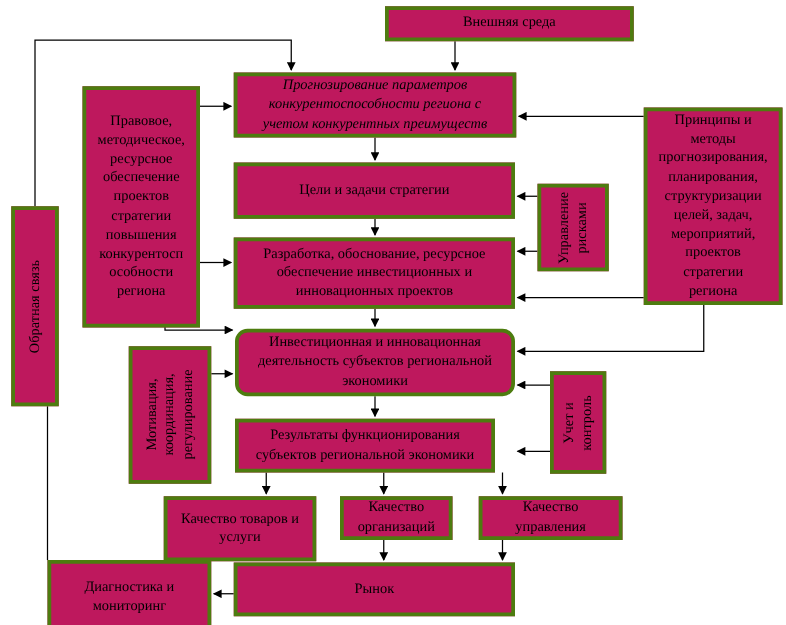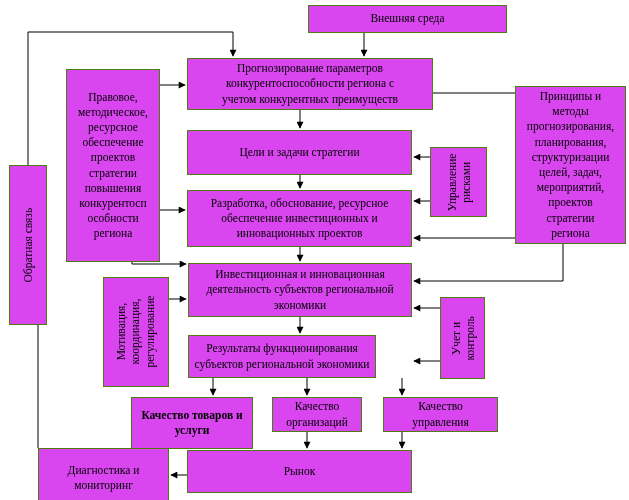--- a/index.html
+++ b/index.html
@@ -7,22 +7,22 @@
     position:relative;
     width:629px;height:500px;
     background:#fff;
     font-family:"Liberation Serif", "DejaVu Serif", serif;
     color:#000;
     overflow:hidden;
   }
   #connectors{position:absolute;left:0;top:0;width:629px;height:500px;pointer-events:none;}
   .box{
     position:absolute;
-    border:1px solid #4d7c0f;
-    background:#d946ef;
+    border:3px solid #4d7c0f;
+    background:#be185d;
     box-sizing:border-box;
     display:flex;
     align-items:center;
     justify-content:center;
     text-align:center;
     white-space:pre-line;
     font-size:11.5px;
     line-height:1.32;
     padding:1px 2px;
   }
@@ -84,38 +84,38 @@
       <path d="M213,432 L213,448" marker-end="url(#arr)"></path>
       <path d="M307,432 L307,448" marker-end="url(#arr)"></path>
       <path d="M402,432 L402,448" marker-end="url(#arr)"></path>
 
       <path d="M187,475 L171,475" marker-end="url(#arr)"></path>
     </g>
   </svg>
 
   <div class="box" style="left:308px;top:5px;width:199px;height:28px;">Внешняя среда</div>
 
-  <div class="box" style="left:187px;top:58px;width:246px;height:52px;">Прогнозирование параметров
+  <div class="box" style="left:187px;top:58px;width:226px;height:52px;font-style:italic;">Прогнозирование параметров
 конкурентоспособности региона с
 учетом конкурентных преимуществ</div>
 
   <div class="box" style="left:187px;top:130px;width:225px;height:45px;">Цели и задачи стратегии</div>
 
   <div class="box" style="left:187px;top:190px;width:225px;height:57px;">Разработка, обоснование, ресурсное
 обеспечение инвестиционных и
 инновационных проектов</div>
 
-  <div class="box" style="left:188px;top:263px;width:224px;height:54px;">Инвестиционная и инновационная
+  <div class="box" style="left:188px;top:263px;width:224px;height:54px;border-radius:10px;">Инвестиционная и инновационная
 деятельность субъектов региональной
 экономики</div>
 
-  <div class="box" style="left:188px;top:335px;width:188px;height:43px;">Результаты функционирования
+  <div class="box" style="left:188px;top:335px;width:208px;height:43px;">Результаты функционирования
 субъектов региональной экономики</div>
 
-  <div class="box" style="left:131px;top:397px;width:122px;height:52px;font-weight:bold;">Качество товаров и
+  <div class="box" style="left:131px;top:397px;width:122px;height:52px;">Качество товаров и
 услуги</div>
 
   <div class="box" style="left:272px;top:397px;width:90px;height:35px;">Качество
 организаций</div>
 
   <div class="box" style="left:383px;top:397px;width:115px;height:35px;">Качество
 управления</div>
 
   <div class="box" style="left:187px;top:450px;width:225px;height:43px;">Рынок</div>
 

